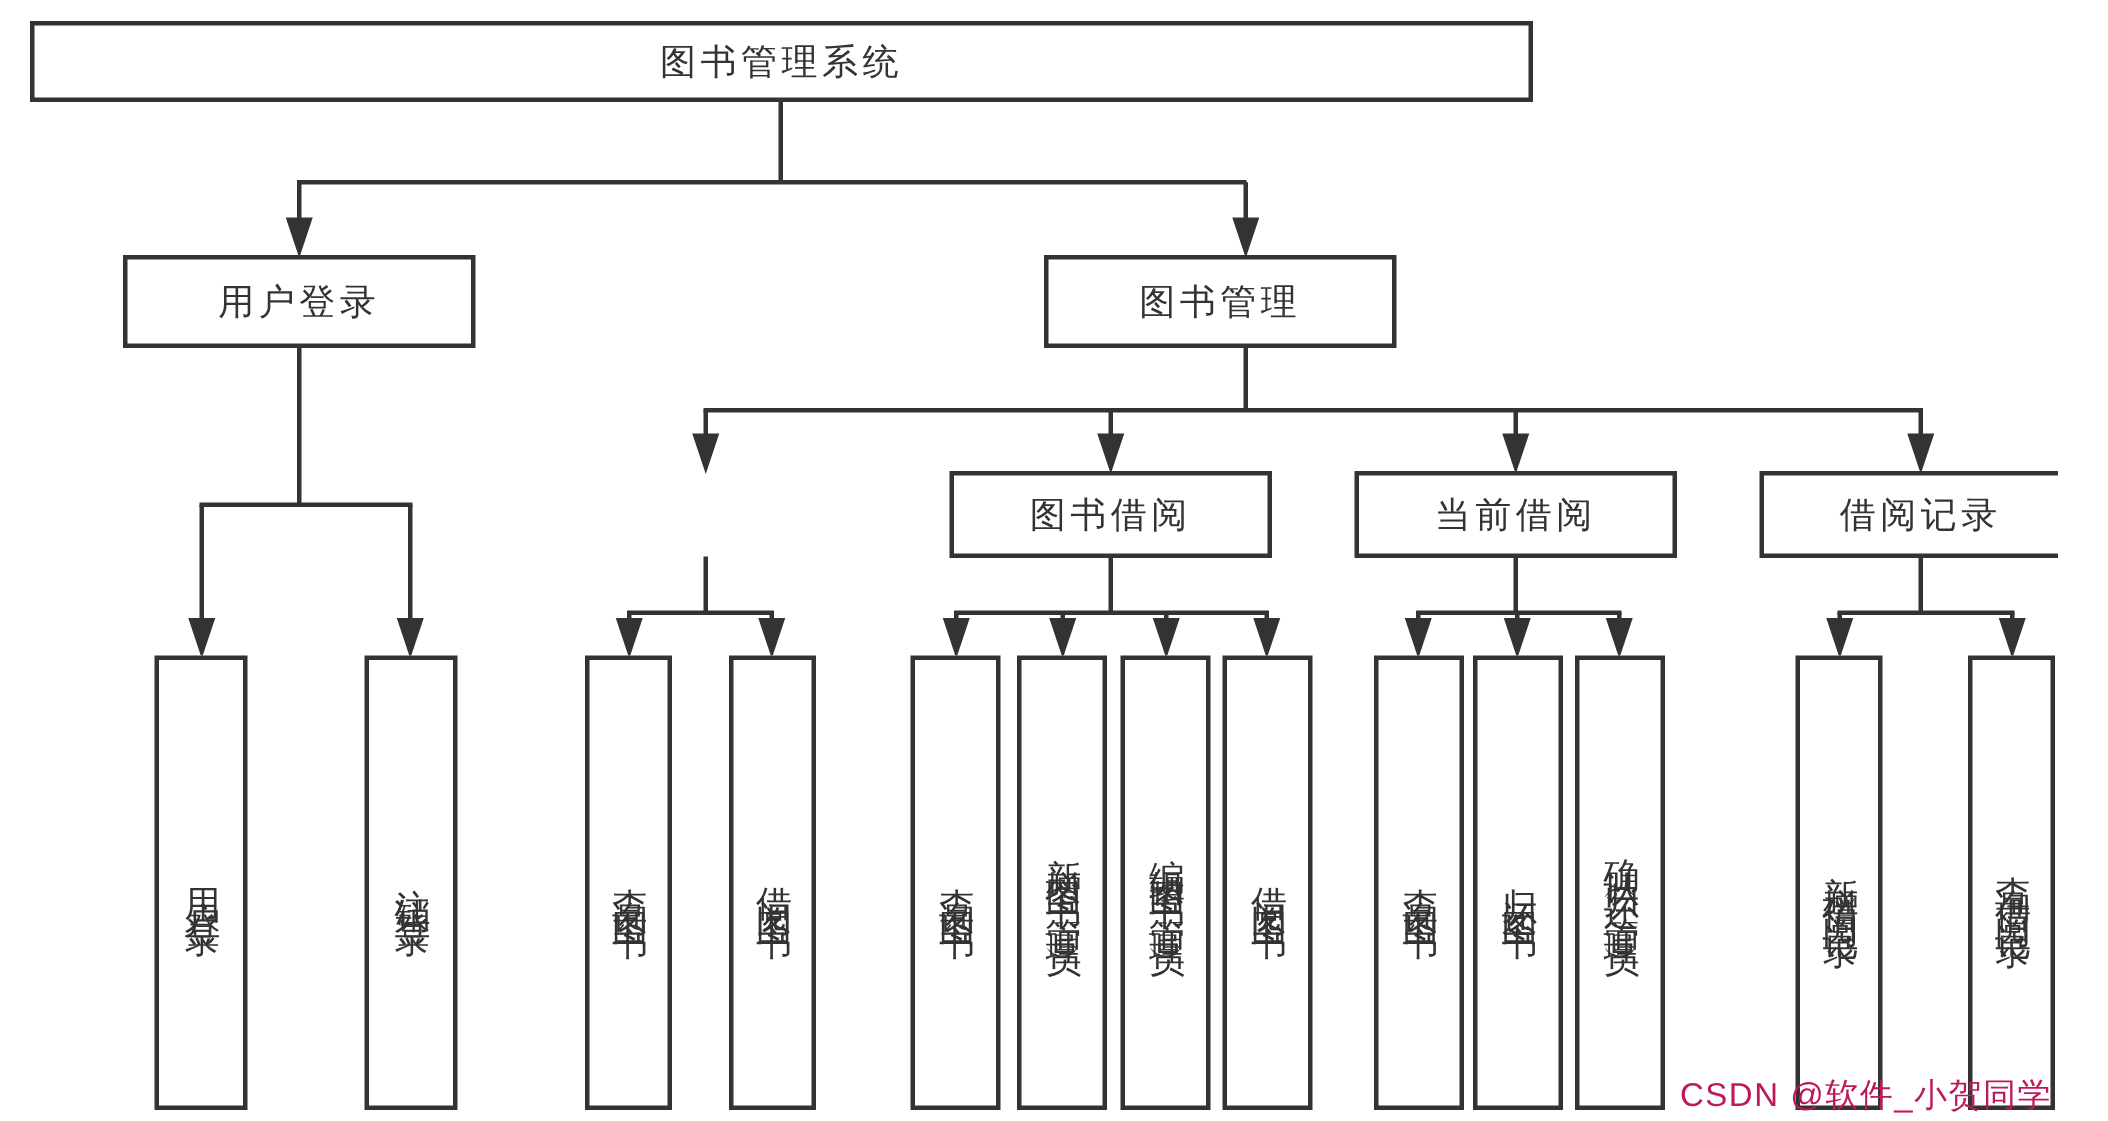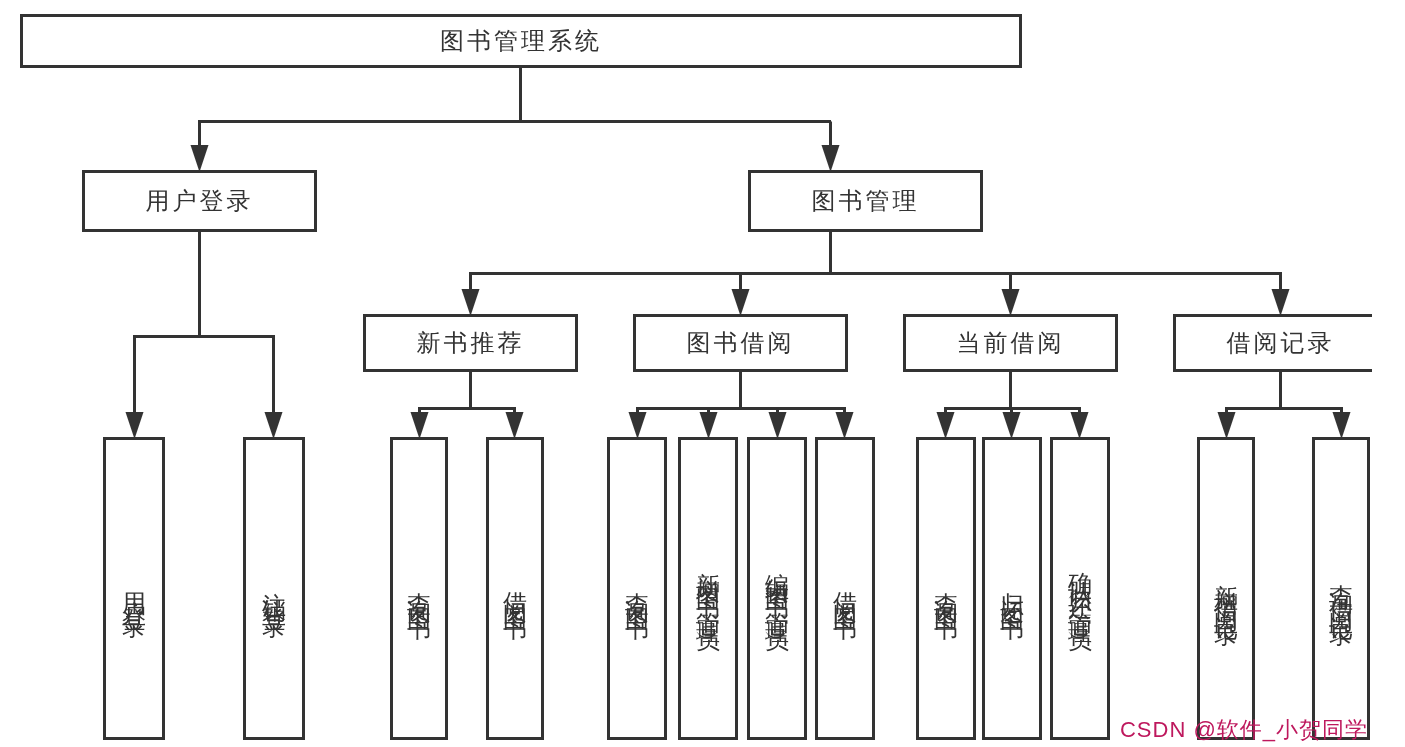--- a/index.html
+++ b/index.html
@@ -109,27 +109,24 @@
       <path d="M1332.5 412L1350.5 412L1341.5 439Z" fill="#333333"></path>
     </svg>
 
   <div class="node h-node" style="left:20px;top:14px;width:1002px;height:54px">
     <span>图书管理系统</span>
   </div>
 
   <div class="node h-node" style="left:82px;top:170px;width:235px;height:62px">
     <span>用户登录</span>
   </div>
-  <div class="node h-node" style="left:748px;top:170px;width:235px;height:62px">
+  <div class="node h-node" style="left:696px;top:170px;width:235px;height:62px">
     <span>图书管理</span>
   </div>
 
-  <div class="node h-node" style="left:363px;top:314px;width:215px;height:58px">
-    <span>新书推荐</span>
-  </div>
   <div class="node h-node" style="left:633px;top:314px;width:215px;height:58px">
     <span>图书借阅</span>
   </div>
   <div class="node h-node" style="left:903px;top:314px;width:215px;height:58px">
     <span>当前借阅</span>
   </div>
   <div class="node h-node" style="left:1173px;top:314px;width:215px;height:58px">
     <span>借阅记录</span>
   </div>
 

